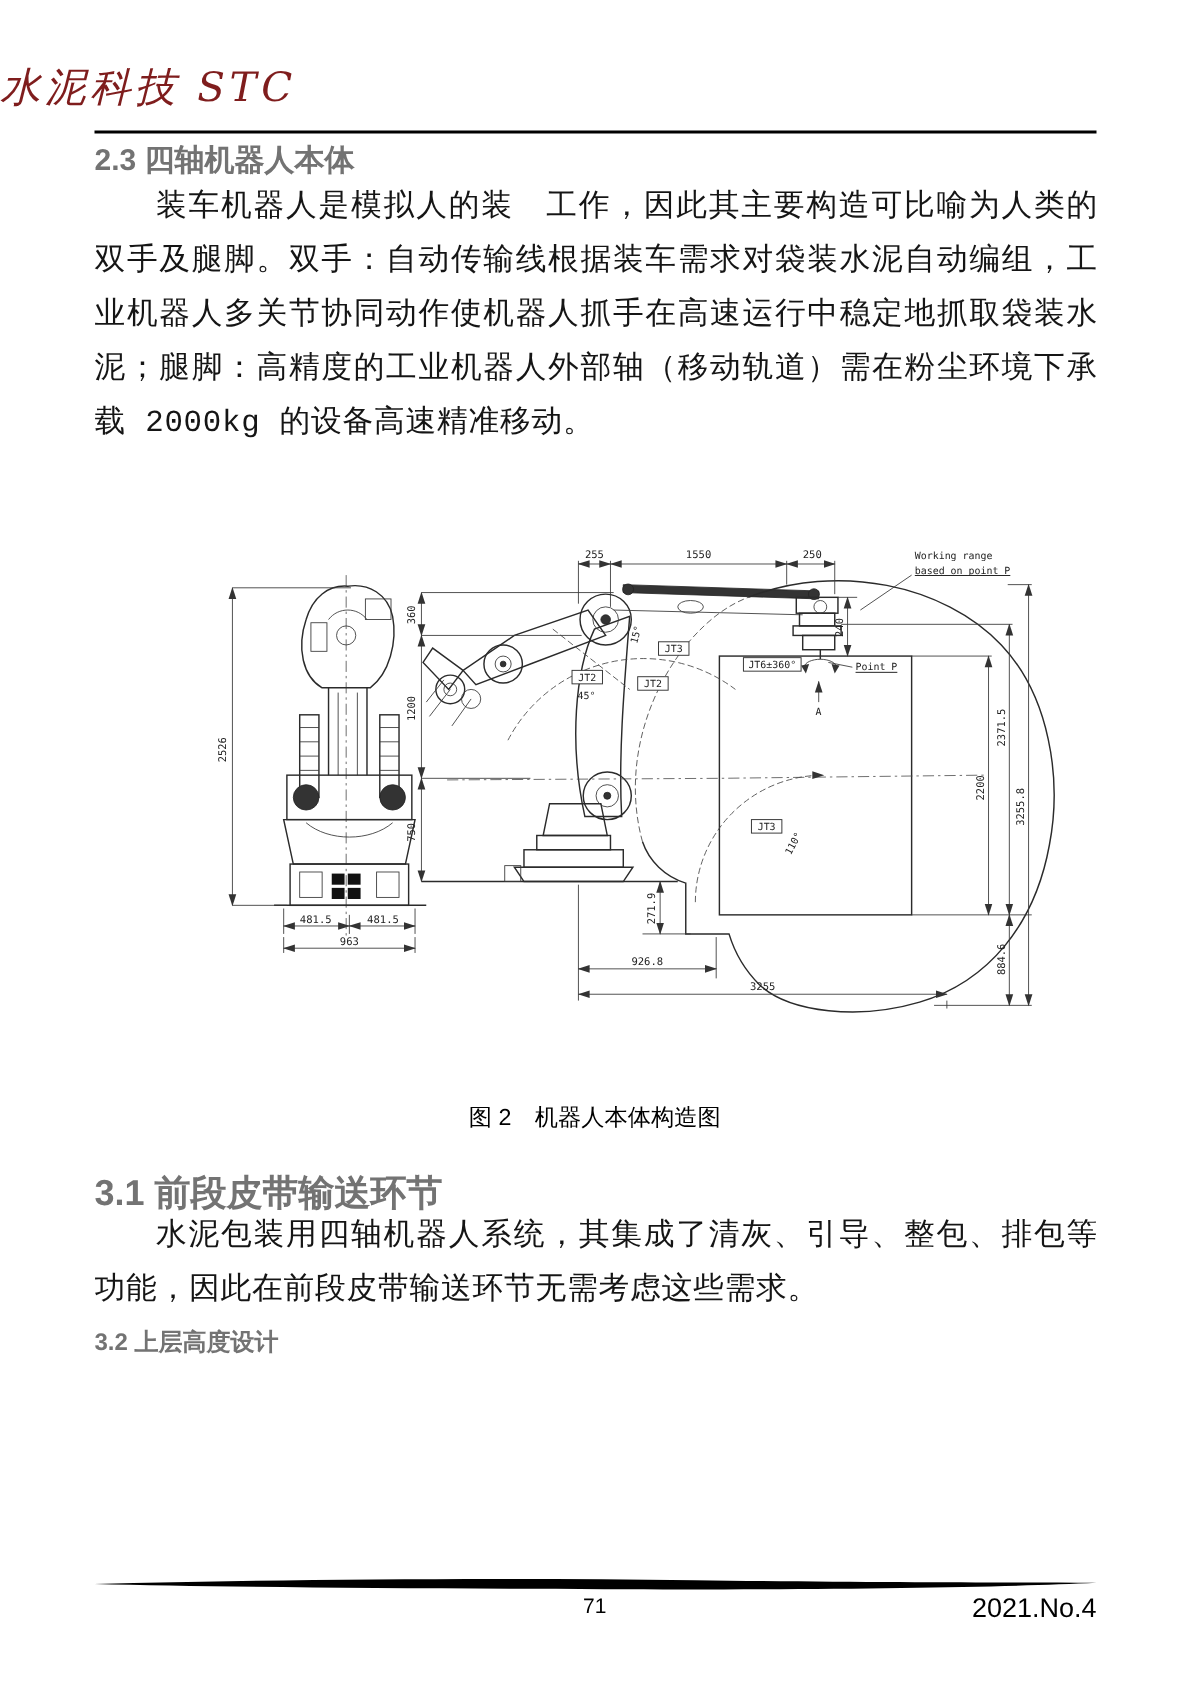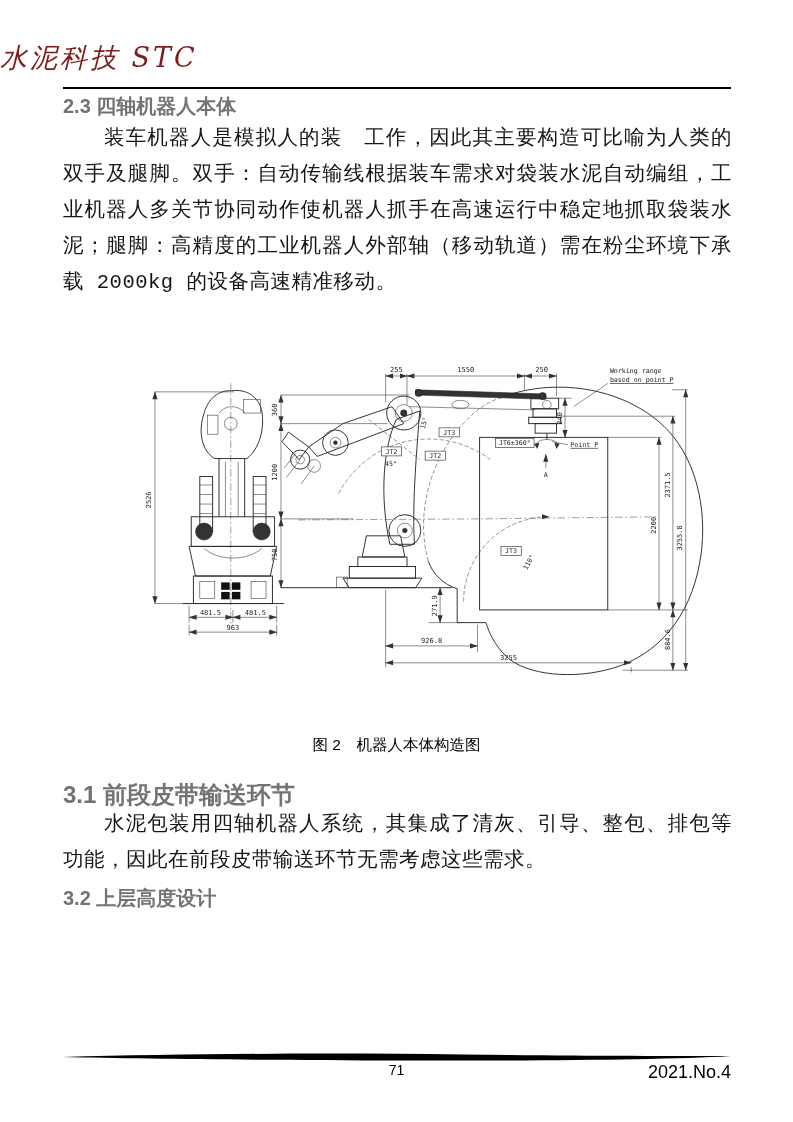--- a/index.html
+++ b/index.html
@@ -17,21 +17,21 @@
     letter-spacing:3px; color:#7f1d1d;
   }
   .rule { position:absolute; top:87px; left:63px; width:668px; border-top:2.5px solid #000; }
   .hd {
     position:absolute; left:63px; color:#737373; font-weight:bold;
     font-family:"Liberation Sans","DejaVu Sans",sans-serif;
   }
   .hd-23 { top:93px;  font-size:20px; }
   .hd-3  { top:737px; font-size:21px; letter-spacing:1px; }
   .hd-31 { top:779px; font-size:24px; }
-  .hd-32 { top:885px; font-size:20px; }
+  .hd-32 { top:885px; font-size:16px; }
   .para {
     position:absolute; left:63px; width:669px;
     font-size:20.5px; line-height:36px; text-align:justify;
     text-indent:2em; letter-spacing:0.5px; color:#151515;
   }
   .p1 { top:121px;font-family:Liberation Mono, monospace; }
   .p2 { top:265px; }
   .p31 { top:805px; }
   .p32 { top:911px; }
   .figure-wrap { position:absolute; top:358px; left:140px; width:566px; height:326px; }

